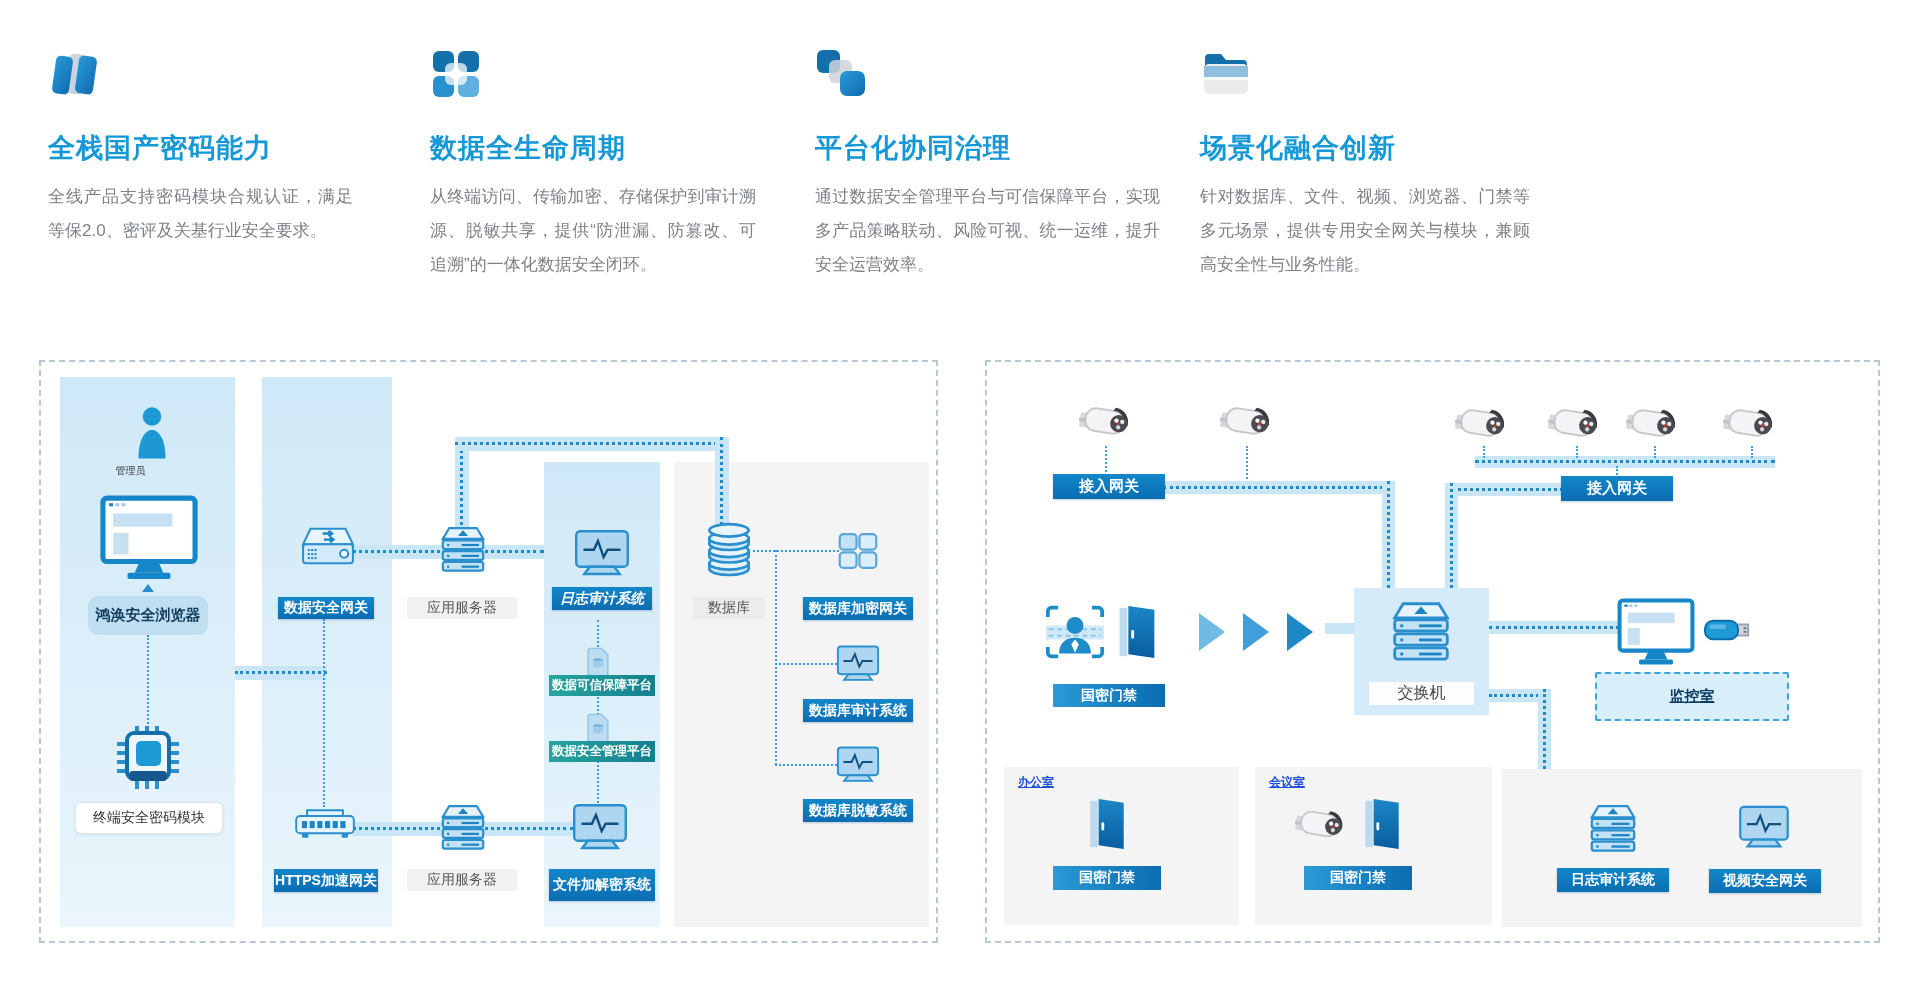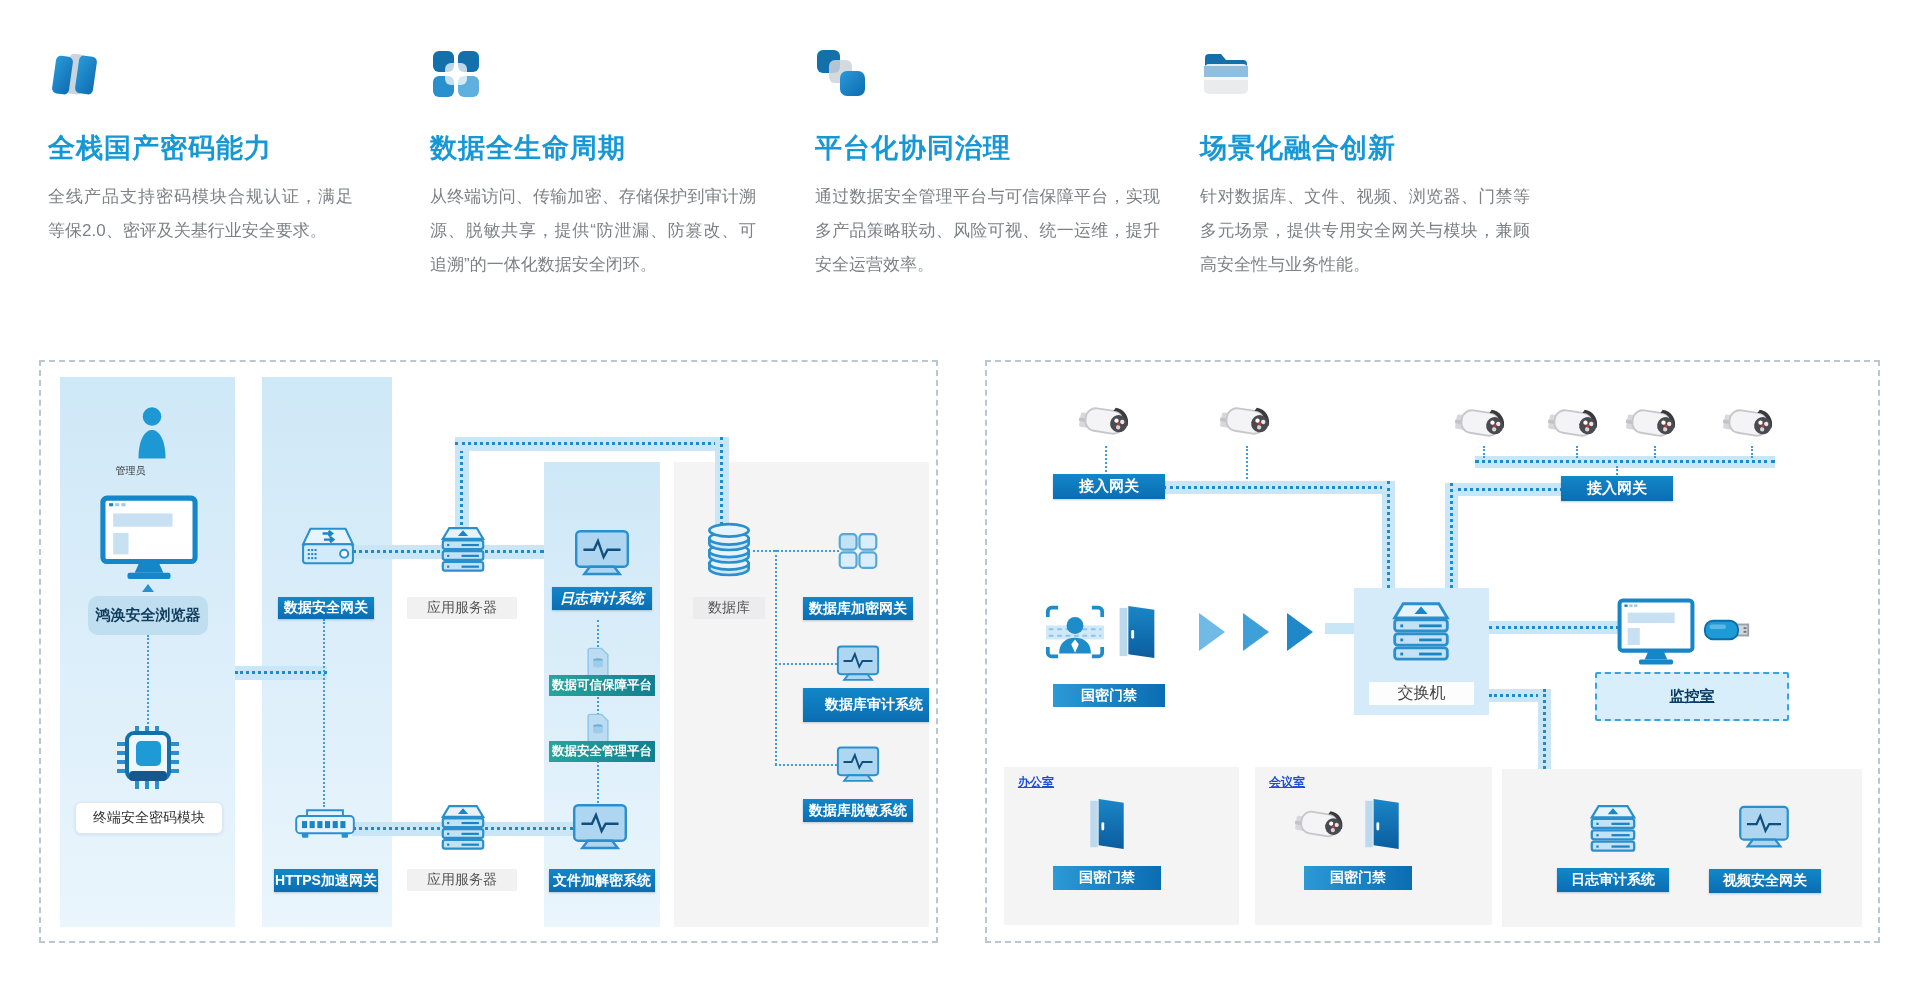--- a/index.html
+++ b/index.html
@@ -320,34 +320,34 @@
       <use href="#sym-card"></use>
     </svg>
   <div class="lbl lbl-teal" style="left:508px;top:313px;width:106px;height:21px;">数据可信保障平台</div>
   <svg class="ic" style="left:545px;top:351px;width:24px;height:31px;">
       <use href="#sym-card"></use>
     </svg>
   <div class="lbl lbl-teal" style="left:508px;top:379px;width:106px;height:21px;">数据安全管理平台</div>
   <svg class="ic" style="left:530px;top:440px;width:58px;height:50px;">
       <use href="#sym-monwave"></use>
     </svg>
-  <div class="lbl lbl-blue" style="left:508px;top:507px;width:106px;height:23px;">文件加解密系统</div>
+  <div class="lbl lbl-blue" style="left:508px;top:507px;width:106px;height:32px;">文件加解密系统</div>
 
   <svg class="ic" style="left:663px;top:158px;width:50px;height:60px;">
       <use href="#sym-db"></use>
     </svg>
   <div class="lbl lbl-gray" style="left:652px;top:235px;width:72px;height:22px;background:#ececee;">数据库</div>
   <svg class="ic" style="left:796px;top:170px;width:42px;height:38px;">
       <use href="#sym-grid4"></use>
     </svg>
   <div class="lbl lbl-blue" style="left:762px;top:235px;width:110px;height:23px;">数据库加密网关</div>
   <svg class="ic" style="left:794px;top:282px;width:46px;height:39px;">
       <use href="#sym-monwave"></use>
     </svg>
-  <div class="lbl lbl-blue" style="left:762px;top:326px;width:110px;height:34px;padding-left:16px;">数据库审计系统</div>
+  <div class="lbl lbl-blue" style="left:762px;top:337px;width:110px;height:23px;">数据库审计系统</div>
   <svg class="ic" style="left:794px;top:383px;width:46px;height:39px;">
       <use href="#sym-monwave"></use>
     </svg>
   <div class="lbl lbl-blue" style="left:762px;top:437px;width:110px;height:23px;">数据库脱敏系统</div>
 </div>
 
 <div class="panel" style="left:985px;top:360px;width:891px;height:579px;">
 
   <div class="thin-v" style="left:118px;top:84px;height:30px;"></div>
   <div class="thin-v" style="left:259px;top:84px;height:40px;"></div>

